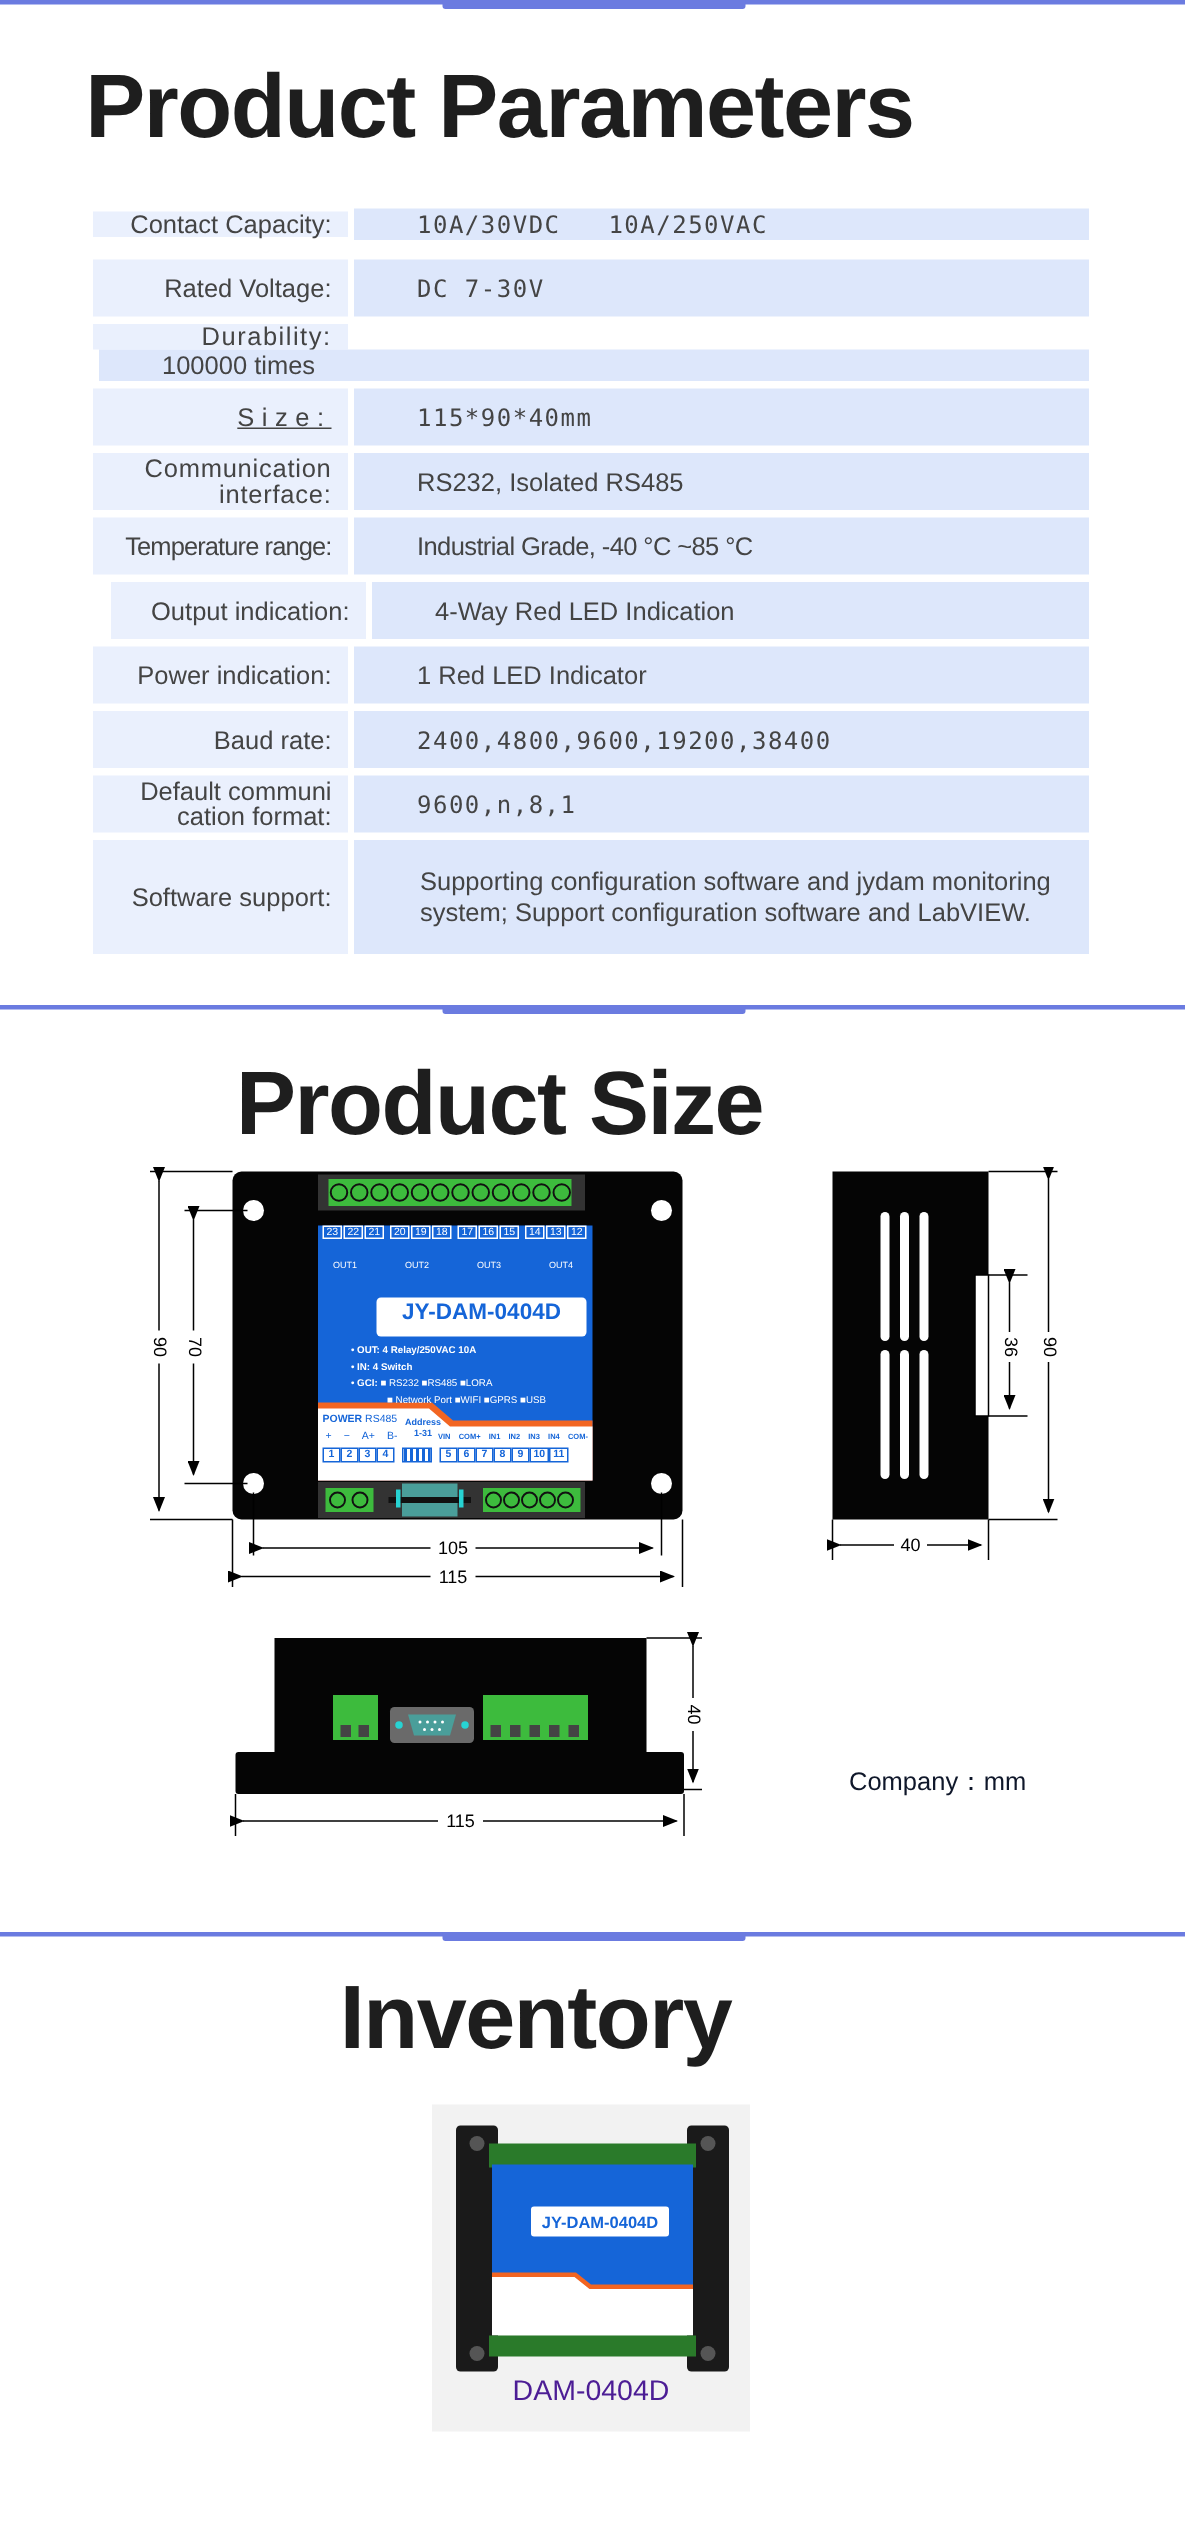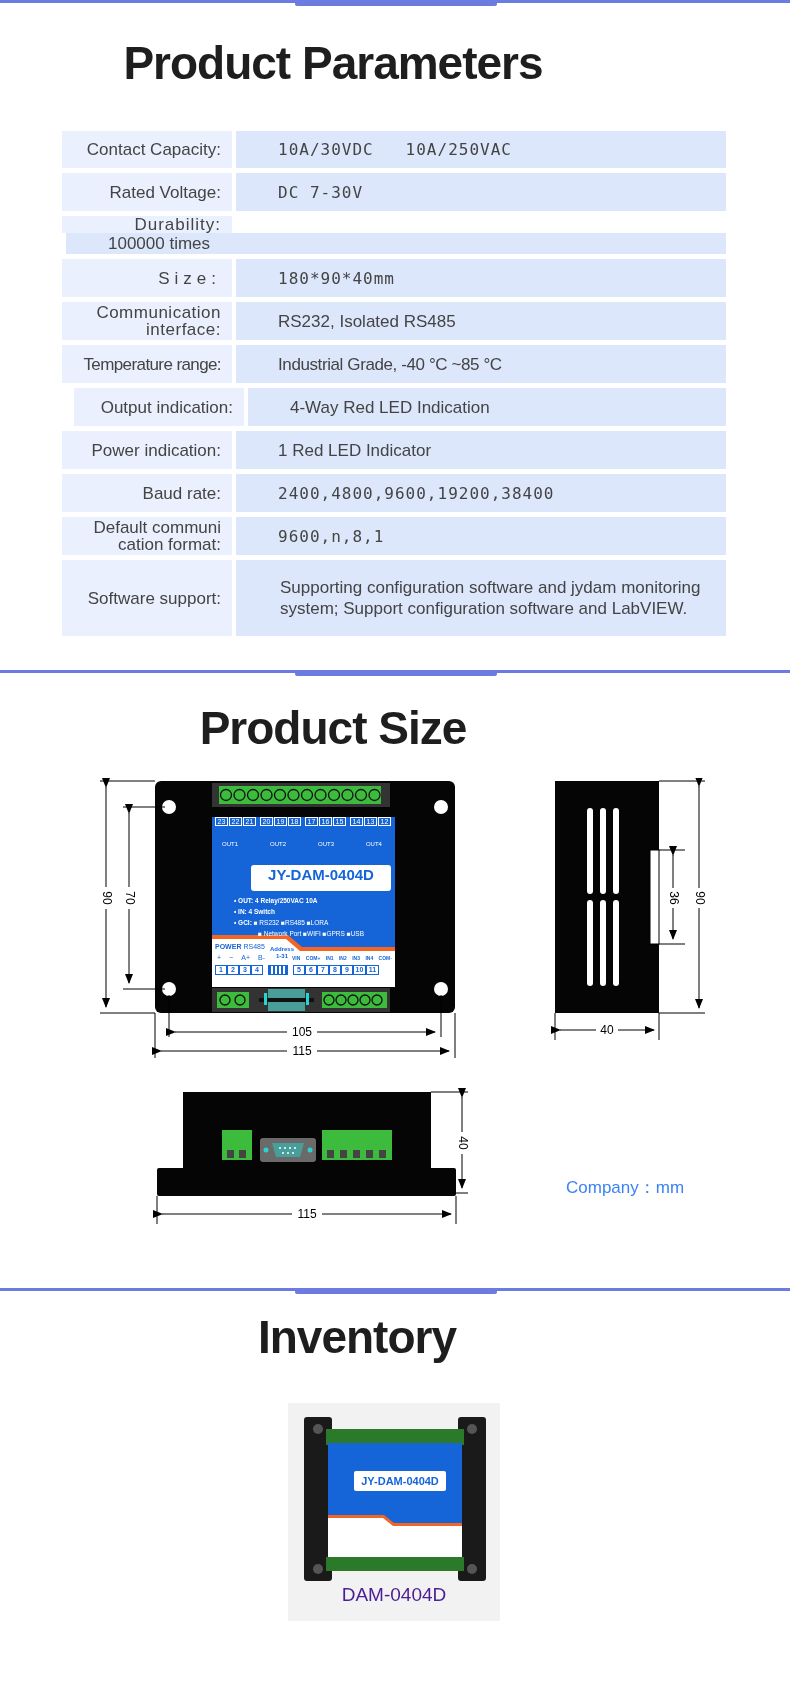--- a/index.html
+++ b/index.html
@@ -1,55 +1,55 @@
 <!DOCTYPE html>
 <html><head>
 <meta charset="utf-8">
 <style>
   * { box-sizing: border-box; margin: 0; padding: 0; }
   body { width: 790px; height: 1692px; background: #ffffff; font-family: "Liberation Sans", "DejaVu Sans", sans-serif; position: relative; overflow: hidden; color: #333; }
   .divider { position: absolute; left: 0; width: 790px; height: 3px; background: #6b7be0; }
   .divider .tab { position: absolute; left: 295px; top: 0; width: 202px; height: 6px; background: #6b7be0; border-radius: 0 0 2px 2px; }
-  .section-title { position: absolute; left: 0; width: 666px; text-align: center; font-weight: bold; color: #1e1e1e; font-size: 46px; letter-spacing: -1px; font-family: "Liberation Sans", sans-serif; }
+  .section-title { position: absolute; left: 0; width: 666px; text-align: center; font-weight: bold; color: #1e1e1e; font-size: 60px; letter-spacing: -1px; font-family: "Liberation Sans", sans-serif; }
   .param-table { position: absolute; left: 62px; top: 131px; width: 664px; }
   .row { display: flex; margin-bottom: 5px; }
   .cell-label { width: 170px; background: #eaf0fd; text-align: right; padding-right: 11px; display: flex; align-items: center; justify-content: flex-end; font-size: 17px; color: #444; line-height: 17px; }
   .cell-value { flex: 1; margin-left: 4px; background: #dde7fb; display: flex; align-items: center; padding-left: 42px; font-size: 17px; color: #444; line-height: 21px; }
   .mono { font-family: "DejaVu Sans Mono", "Liberation Mono", monospace; font-size: 16px; letter-spacing: 1px; }
-  .spaced { letter-spacing: 5px; }
+  .spaced { letter-spacing: 5px; text-decoration: underline; }
   svg text { font-family: "Liberation Sans", sans-serif; }
-  .company { position: absolute; left: 566px; top: 1176px; font-size: 17px; color: #3b82f6; text-align: right; }
+  .company { position: absolute; left: 566px; top: 1176px; font-size: 17px; color: #0f172a; text-align: right; }
   .inv-card { position: absolute; left: 288px; top: 1403px; width: 212px; height: 218px; background: #f2f2f2; }
   .inv-label { position: absolute; left: 0; top: 181px; width: 212px; text-align: center; font-size: 19px; color: #4c1d95; }
 </style>
 </head>
 <body>
 
 <div class="divider" style="top:0;">
   <div class="tab"></div>
 </div>
 
 <div class="section-title" style="top:36px;">Product Parameters</div>
 
 <div class="param-table">
-  <div class="row" style="height:37px;">
+  <div class="row" style="height:37px;align-items:center;">
     <div class="cell-label">Contact Capacity:</div>
     <div class="cell-value mono" style="white-space:pre;">10A/30VDC   10A/250VAC</div>
   </div>
   <div class="row" style="height:38px;">
     <div class="cell-label">Rated Voltage:</div>
     <div class="cell-value mono">DC 7-30V</div>
   </div>
   <div class="row" style="height:38px;flex-direction:column;">
     <div class="cell-label" style="letter-spacing:1px;">Durability:</div>
     <div class="cell-value">100000 times</div>
   </div>
   <div class="row" style="height:38px;">
     <div class="cell-label spaced">Size:</div>
-    <div class="cell-value mono">180*90*40mm</div>
+    <div class="cell-value mono">115*90*40mm</div>
   </div>
   <div class="row" style="height:38px;">
     <div class="cell-label" style="letter-spacing:0.5px; padding-left:10px;">Communication interface:</div>
     <div class="cell-value">RS232, Isolated RS485</div>
   </div>
   <div class="row" style="height:38px;">
     <div class="cell-label" style="letter-spacing:-0.6px;">Temperature range:</div>
     <div class="cell-value" style="letter-spacing:-0.4px;">Industrial Grade, -40 °C ~85 °C</div>
   </div>
   <div class="row" style="height:38px;margin-left:12px;">

